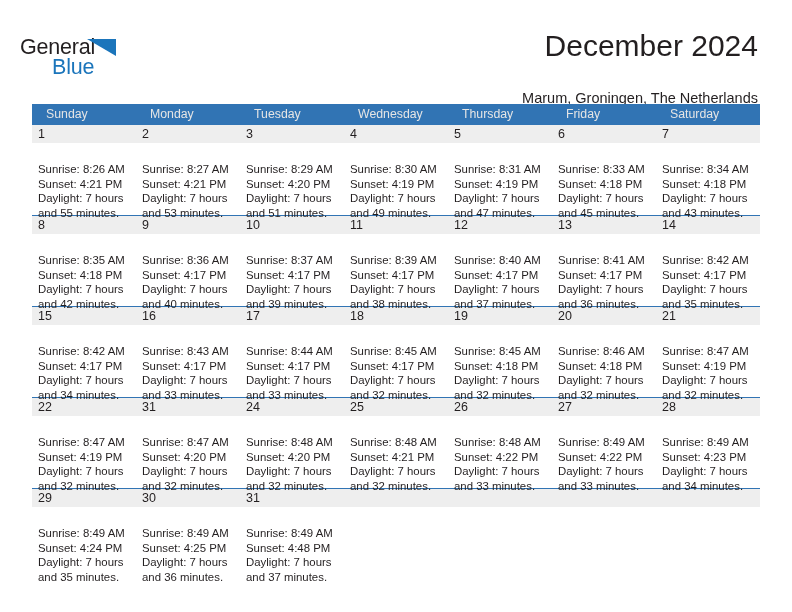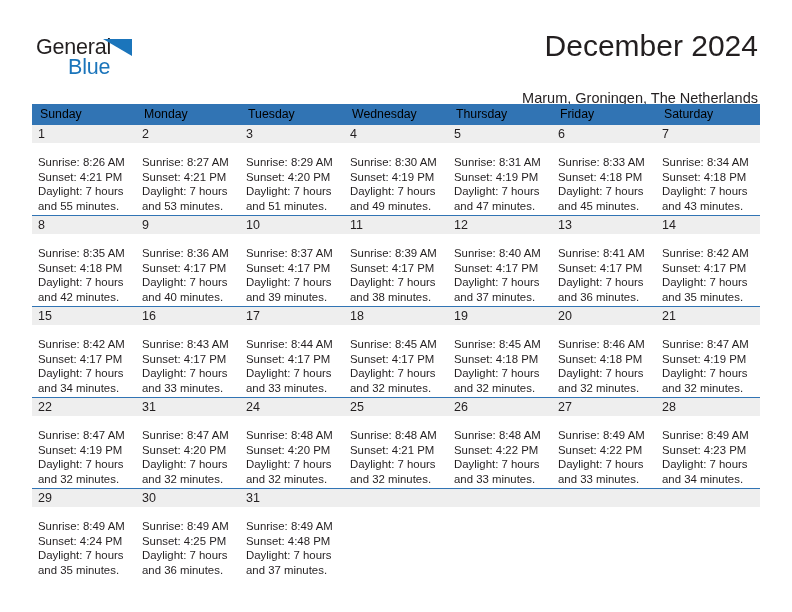--- a/index.html
+++ b/index.html
@@ -24,21 +24,21 @@
   
   .top {
     position: absolute;
     left: 0;
     top: 0;
     width: 792px;
     height: 100px;
   }
   .logo {
     position: absolute;
-    left: 36px;
+    left: 20px;
     top: 36px;
     width: 120px;
     height: 48px;
     text-align: right;
   }
   .logo-general {
     position: absolute;
     left: 0;
     top: 0;
     font-size: 21.5px;
@@ -94,23 +94,23 @@
     width: 728px;
   }
   .dow-row {
     display: flex;
     background: #3174b4;
     height: 21px;
   }
   .dow {
     flex: 1 1 0;
     font-size: 12.3px;
-    color: #000000;
+    color: #e5e5e5;
     line-height: 21px;
-    padding-left: 8px;
+    padding-left: 14px;
     box-sizing: border-box;
     white-space: nowrap;
   }
 
   .week {
     width: 100%;
     border-top: 1px solid #3174b4;
   }
   .week:first-of-type {
     border-top: none;
@@ -127,21 +127,21 @@
   .daynum {
     flex: 1 1 0;
     font-size: 12.5px;
     color: #231f20;
     line-height: 18px;
     padding-left: 6px;
     box-sizing: border-box;
   }
   .cell {
     flex: 1 1 0;
-    padding: 12px 6px 0 6px;
+    padding: 19px 6px 0 6px;
     box-sizing: border-box;
     font-size: 11.4px;
     line-height: 14.6px;
     color: #231f20;
   }
   .cell .ln {
     white-space: nowrap;
     display: block;
   }
 </style>

